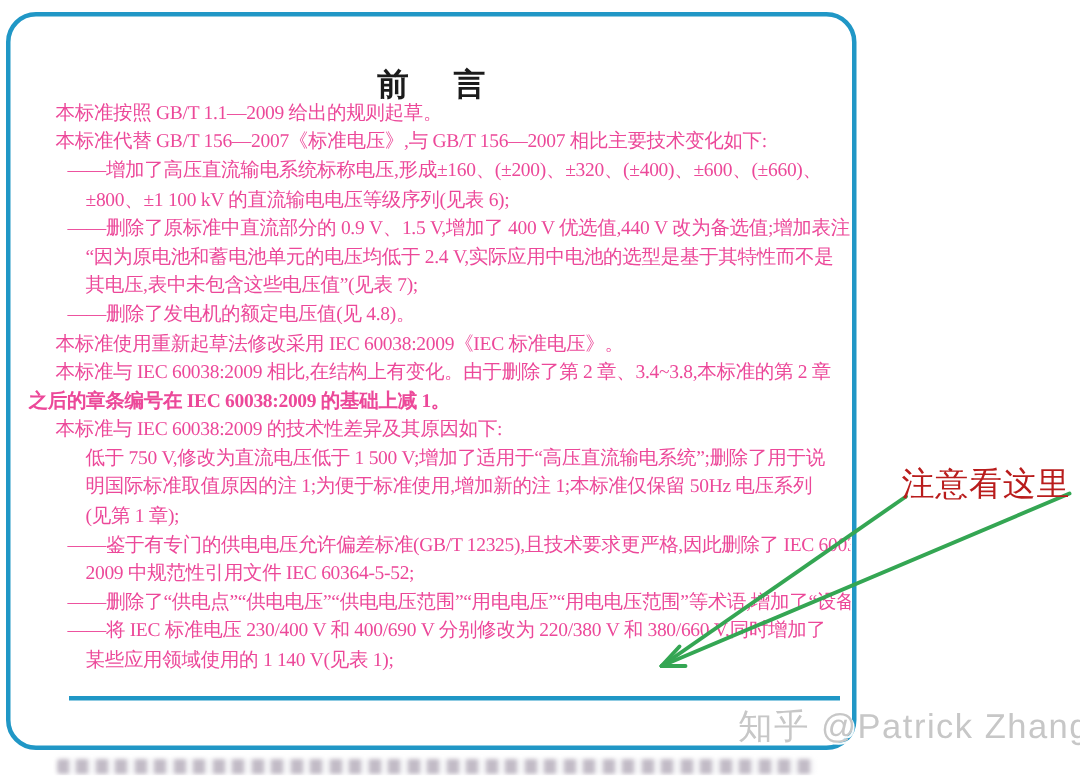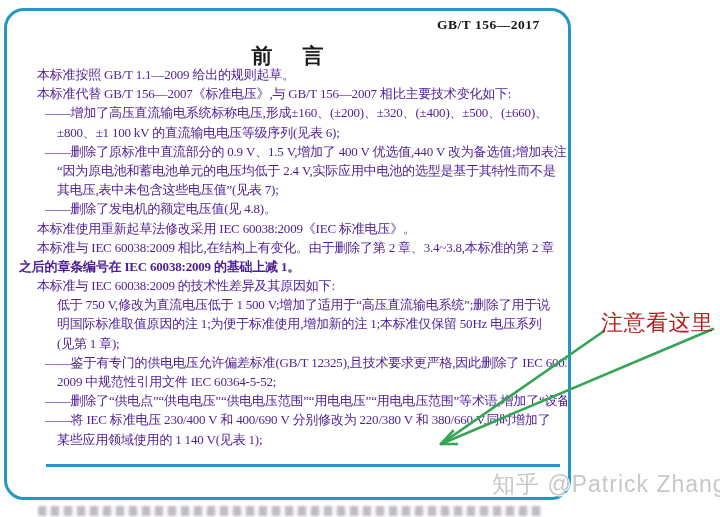--- a/index.html
+++ b/index.html
@@ -18,21 +18,21 @@
   }
   .doc-title{
     position:absolute;left:0;top:31px;width:100%;
     display:flex;justify-content:center;gap:30px;
     font-size:21px;font-weight:bold;color:#1b1b1b;
   }
   .doc-body{
     position:absolute;left:12px;top:54px;width:548px;height:432px;overflow:hidden;
   }
   .line{
-    height:19.2px;line-height:19.2px;font-size:13px;color:#4c1d95;
+    height:19.2px;line-height:19.2px;font-size:13px;color:#ec4899;
     white-space:nowrap;overflow:hidden;letter-spacing:-0.2px;
   }
   .ind0{padding-left:0;font-weight:bold;}
   .ind1{padding-left:18px;}
   .ind2{padding-left:26px;}
   .ind3{padding-left:38px;}
   .underline-mark{
     position:absolute;left:46px;top:464px;width:514px;height:3.2px;
     background:var(--blue,#2097c6);z-index:4;
   }
@@ -57,29 +57,28 @@
     font-size:23px;color:#c7c7c7;letter-spacing:1px;white-space:nowrap;
     text-shadow:1px 1px 0 rgba(255,255,255,.95),-1px -1px 0 rgba(255,255,255,.7);
   }
 </style>
 </head>
 <body>
 
 <div class="page">
 
   <div class="doc-box">
-    <div class="doc-code">GB/T 156—2017</div>
     <div class="doc-title">
       <span>前</span>
       <span>言</span>
     </div>
     <div class="doc-body" id="doc-lines">
         <div class="line ind1">本标准按照 GB/T 1.1—2009 给出的规则起草。</div>
         <div class="line ind1">本标准代替 GB/T 156—2007《标准电压》,与 GB/T 156—2007 相比主要技术变化如下:</div>
-        <div class="line ind2">——增加了高压直流输电系统标称电压,形成±160、(±200)、±320、(±400)、±500、(±660)、</div>
+        <div class="line ind2">——增加了高压直流输电系统标称电压,形成±160、(±200)、±320、(±400)、±600、(±660)、</div>
         <div class="line ind3">±800、±1 100 kV 的直流输电电压等级序列(见表 6);</div>
         <div class="line ind2">——删除了原标准中直流部分的 0.9 V、1.5 V,增加了 400 V 优选值,440 V 改为备选值;增加表注</div>
         <div class="line ind3">“因为原电池和蓄电池单元的电压均低于 2.4 V,实际应用中电池的选型是基于其特性而不是</div>
         <div class="line ind3">其电压,表中未包含这些电压值”(见表 7);</div>
         <div class="line ind2">——删除了发电机的额定电压值(见 4.8)。</div>
         <div class="line ind1">本标准使用重新起草法修改采用 IEC 60038:2009《IEC 标准电压》。</div>
         <div class="line ind1">本标准与 IEC 60038:2009 相比,在结构上有变化。由于删除了第 2 章、3.4~3.8,本标准的第 2 章</div>
         <div class="line ind0">之后的章条编号在 IEC 60038:2009 的基础上减 1。</div>
         <div class="line ind1">本标准与 IEC 60038:2009 的技术性差异及其原因如下:</div>
         <div class="line ind3">低于 750 V,修改为直流电压低于 1 500 V;增加了适用于“高压直流输电系统”;删除了用于说</div>

